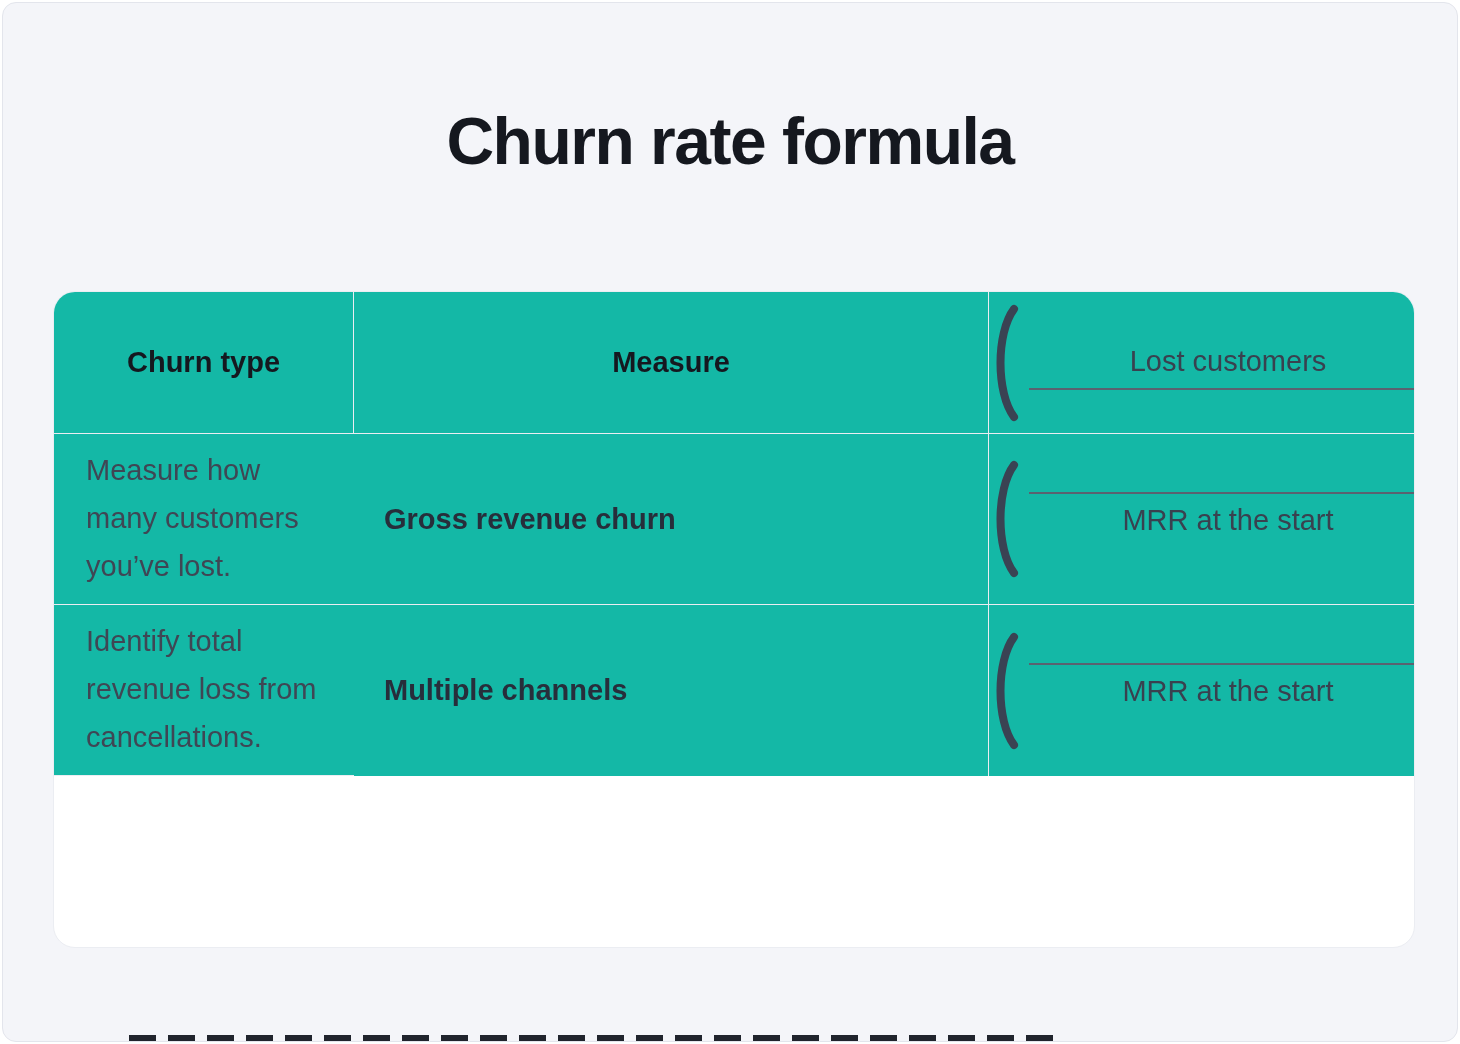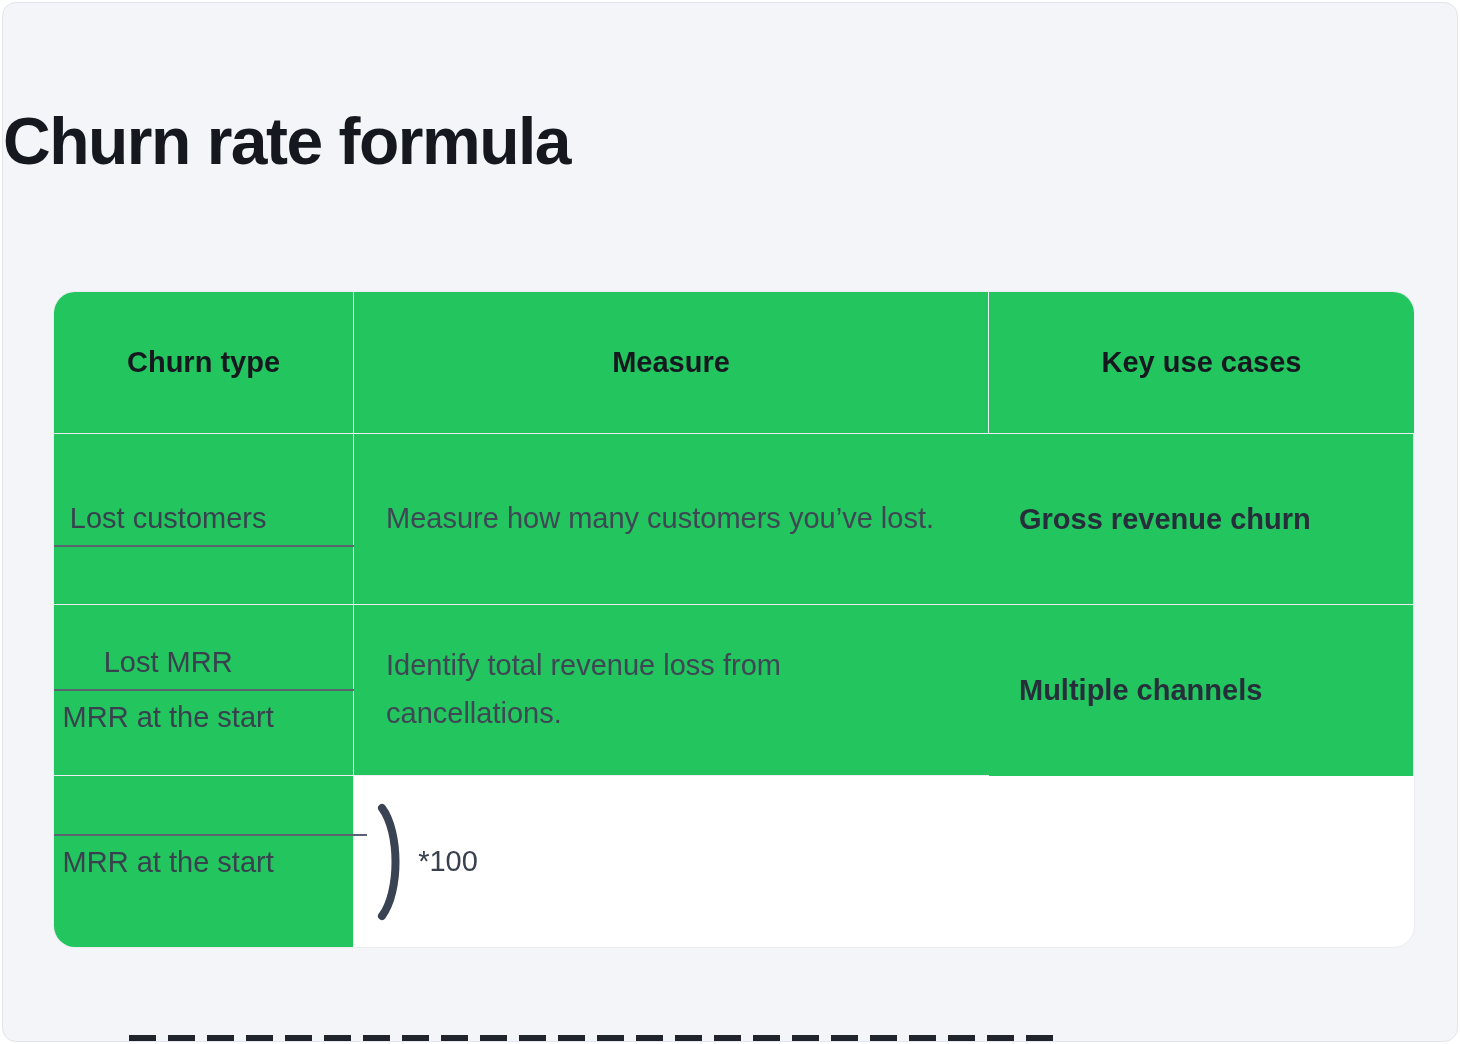--- a/index.html
+++ b/index.html
@@ -19,21 +19,21 @@
     border: 1px solid #e3e5ec;
     border-radius: 14px;
     overflow: hidden;
   }
 
   .page-title {
     position: absolute;
     top: 100px;
     left: 0;
     width: 100%;
-    text-align: left;
+    text-align: center;
     font-size: 66px;
     font-weight: bold;
     letter-spacing: -1.5px;
     color: #15181f;
   }
 
   .table {
     position: absolute;
     left: 50px;
     top: 288px;
@@ -46,21 +46,21 @@
     display: grid;
     grid-template-columns: 300px 635px 1fr;
     grid-template-rows: 142px 1fr 1fr 1fr;
   }
 
   .cell {
     border-right: 1px solid #ebedf2;
     border-bottom: 1px solid #ebedf2;
     display: flex;
     align-items: center;
-    background: #22c55e;
+    background: #14b8a6;
   }
   .cell.last-col { border-right: none; }
   .cell.last-row { border-bottom: none; }
 
   .header-cell {
     justify-content: center;
     font-size: 29px;
     font-weight: bold;
     color: #15181f;
   }
@@ -133,23 +133,20 @@
   <h1 class="page-title">Churn rate formula</h1>
 
   <div class="table">
 
     <div class="cell header-cell">
       <span>Churn type</span>
     </div>
     <div class="cell header-cell">
       <span>Measure</span>
     </div>
-    <div class="cell header-cell last-col">
-      <span>Key use cases</span>
-    </div>
 
     <div class="cell formula-cell">
       <span class="paren">
         <svg width="30" height="120" viewBox="0 0 30 120">
             <path d="M25 6 C7 30 7 90 25 114" stroke="#3a4353" stroke-width="8" fill="none" stroke-linecap="round"></path>
           </svg>
       </span>
       <span class="fraction">
         <span class="numerator">Lost customers</span>
         <span class="frac-line"></span>
@@ -168,21 +165,20 @@
     <div class="cell type-cell">
       <span>Gross revenue churn</span>
     </div>
     <div class="cell formula-cell">
       <span class="paren">
         <svg width="30" height="120" viewBox="0 0 30 120">
             <path d="M25 6 C7 30 7 90 25 114" stroke="#3a4353" stroke-width="8" fill="none" stroke-linecap="round"></path>
           </svg>
       </span>
       <span class="fraction">
-        <span class="numerator">Lost MRR</span>
         <span class="frac-line"></span>
         <span class="denominator">MRR at the start</span>
       </span>
       <span class="paren">
         <svg width="30" height="120" viewBox="0 0 30 120">
             <path d="M5 6 C23 30 23 90 5 114" stroke="#3a4353" stroke-width="8" fill="none" stroke-linecap="round"></path>
           </svg>
       </span>
       <span class="multiplier">*100</span>
     </div>

